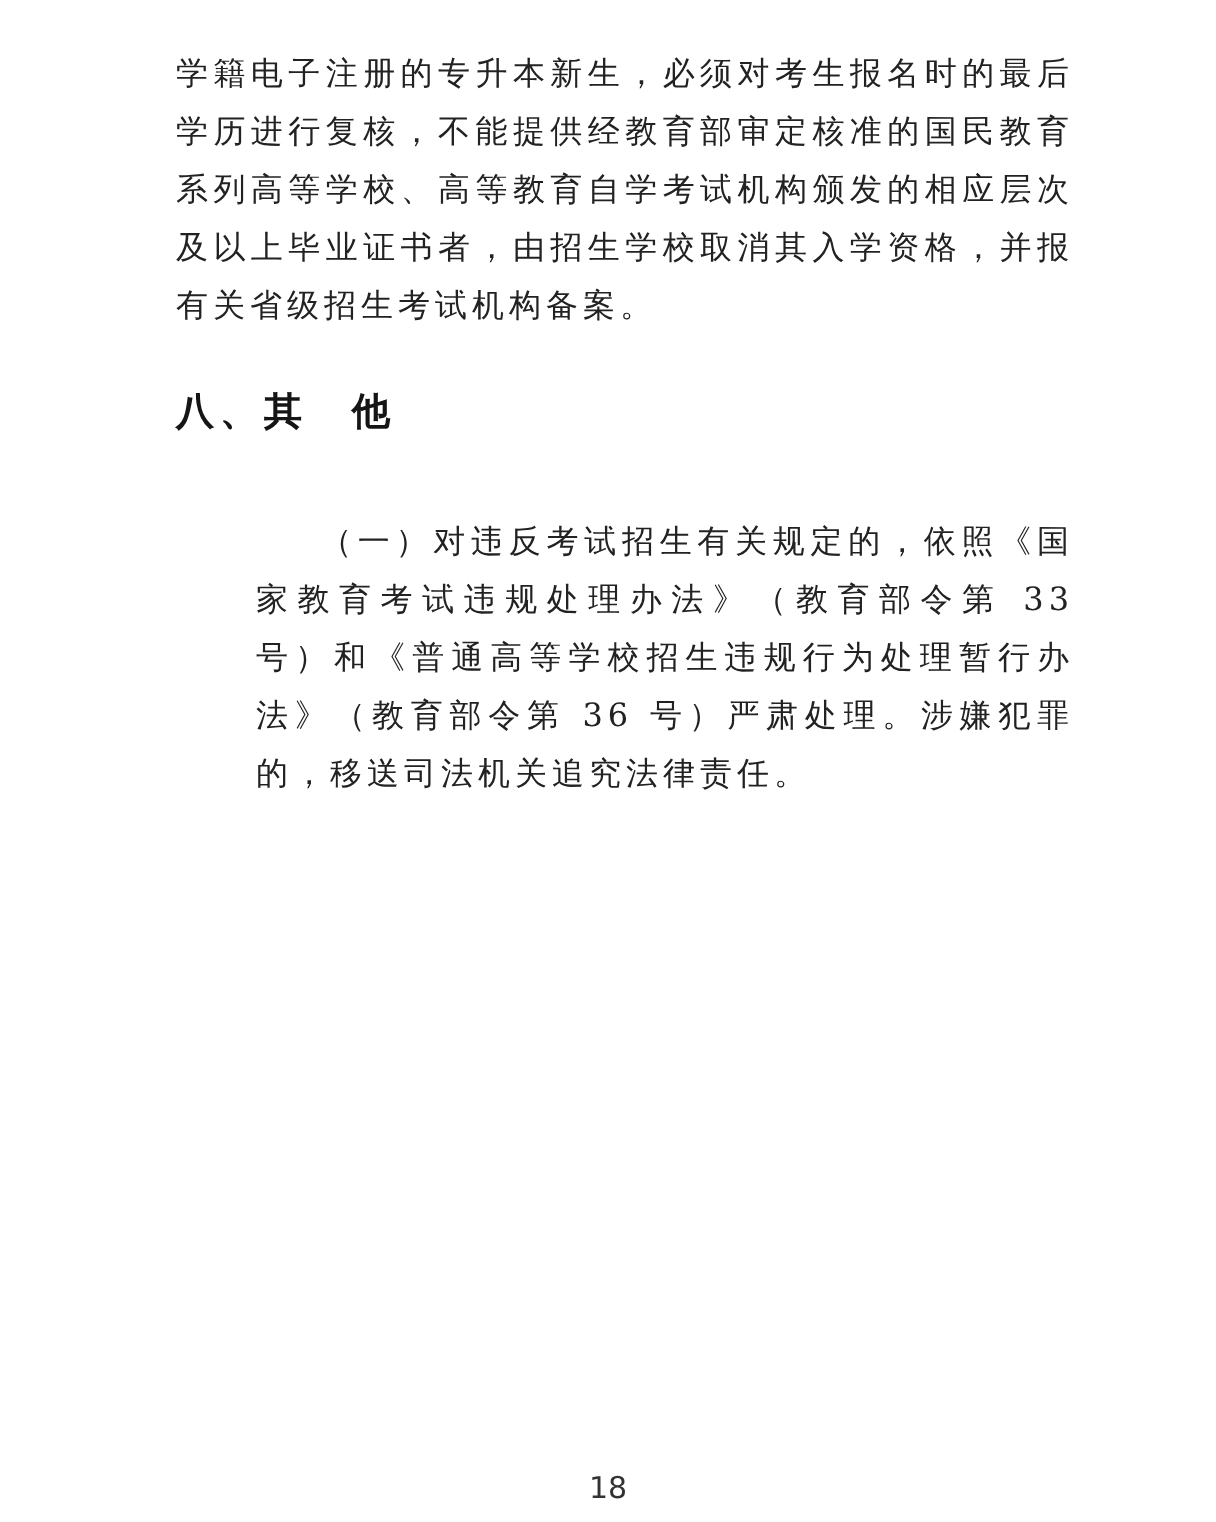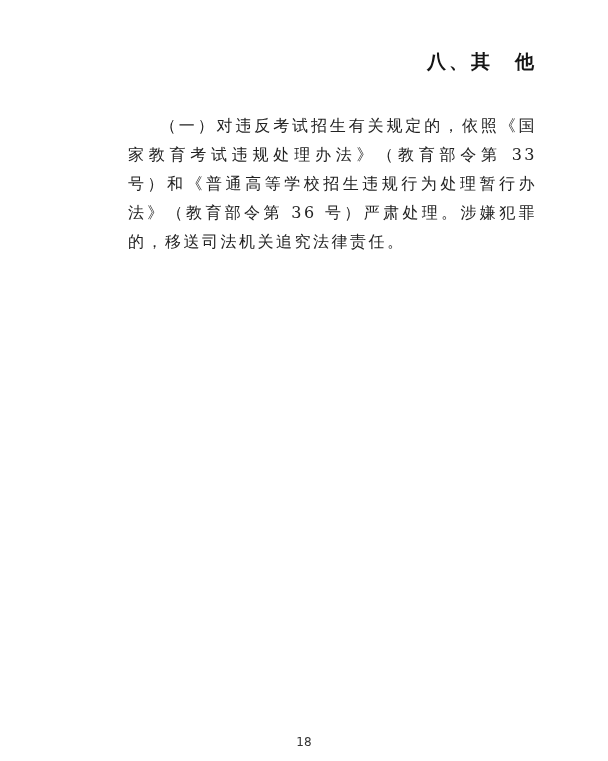--- a/index.html
+++ b/index.html
@@ -35,35 +35,36 @@
     margin-left: 40px;
   }
   .section-heading {
     margin: 25px 0 34px 0;
     font-family: "Liberation Sans", "DejaVu Sans", sans-serif;
     font-size: 19px;
     font-weight: bold;
     line-height: 30px;
     letter-spacing: 3px;
     color: #151515;
-    text-align: right;
+    text-align: left;
   }
   .page-number {
     position: absolute;
     left: 0;
     right: 0;
     top: 735px;
     text-align: center;
     font-family: "DejaVu Sans", "Liberation Sans", sans-serif;
-    font-size: 12px;
+    font-size: 15px;
     color: #333333;
   }
 </style>
 </head>
 <body>
 
 <div class="page">
   <div class="text-block">
+    <p class="body-para">学籍电子注册的专升本新生，必须对考生报名时的最后学历进行复核，不能提供经教育部审定核准的国民教育系列高等学校、高等教育自学考试机构颁发的相应层次及以上毕业证书者，由招生学校取消其入学资格，并报有关省级招生考试机构备案。</p>
     <h2 class="section-heading">八、其　他</h2>
     <p class="body-para indent">（一）对违反考试招生有关规定的，依照《国家教育考试违规处理办法》（教育部令第 33 号）和《普通高等学校招生违规行为处理暂行办法》（教育部令第 36 号）严肃处理。涉嫌犯罪的，移送司法机关追究法律责任。</p>
   </div>
   <div class="page-number">18</div>
 </div>
 
 </body></html>

